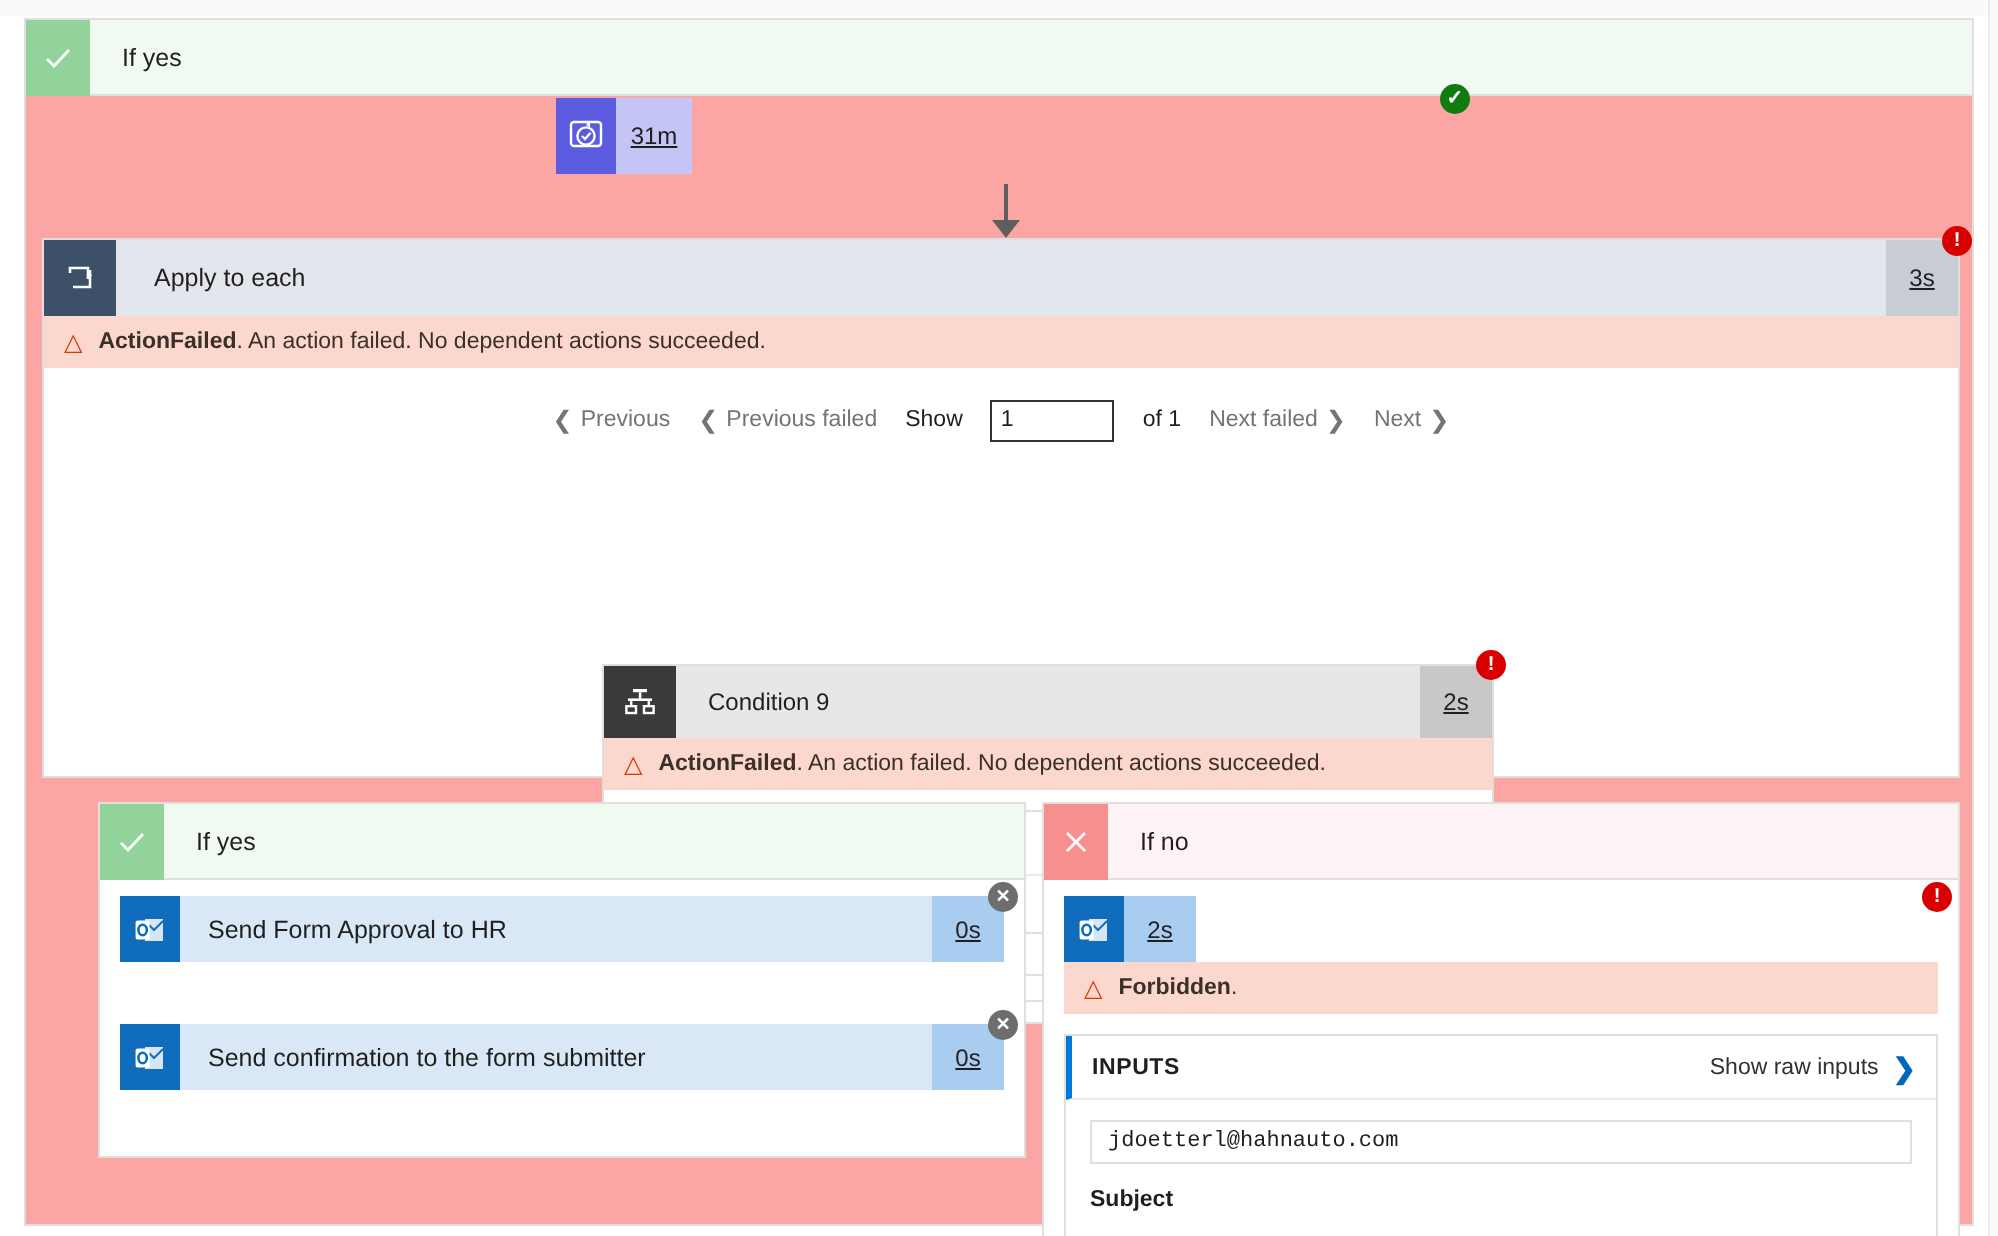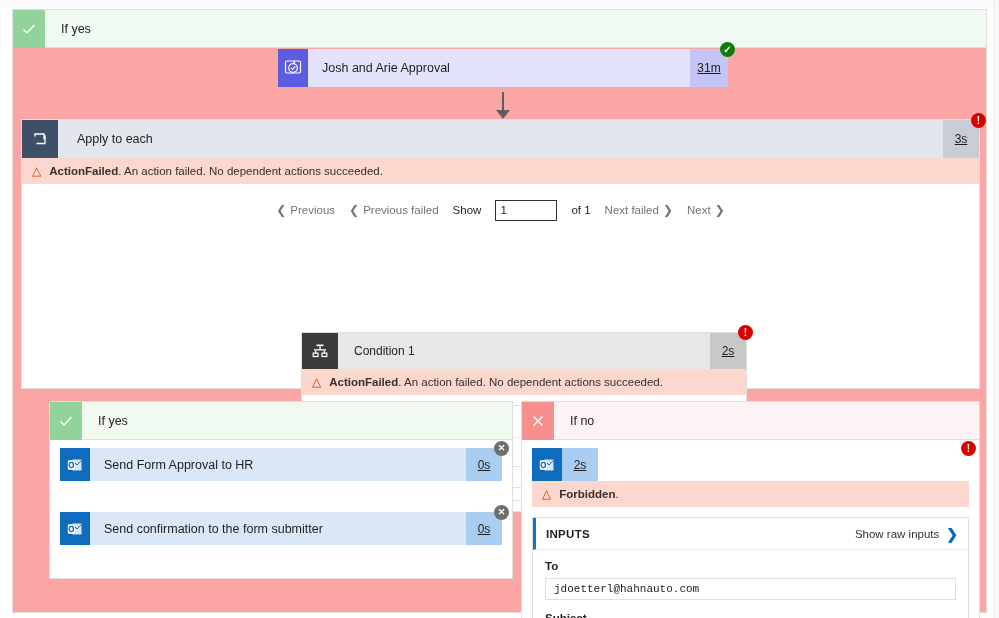--- a/index.html
+++ b/index.html
@@ -189,21 +189,20 @@
     <div class="card approval">
       <div class="badge badge-ok" style="right:-7px; top:-7px;">✓</div>
       <div class="card-ico">
         <svg width="20" height="20" viewBox="0 0 20 20">
           <rect x="2.5" y="3" width="15" height="12" rx="1.5" fill="none" stroke="#fff" stroke-width="1.2"></rect>
           <circle cx="10" cy="10" r="4.3" fill="none" stroke="#fff" stroke-width="1.2"></circle>
           <path d="M8 10 L9.5 11.5 L12.3 8.4" fill="none" stroke="#fff" stroke-width="1.2"></path>
           <path d="M10 4.2 L12 2.4 L12 6" fill="#fff"></path>
         </svg>
       </div>
-      <div class="card-title">Josh and Arie Approval</div>
       <div class="card-dur">31m</div>
     </div>
 
     <div class="connector"></div>
     <div class="connector-arrow"></div>
 
     <div class="apply-scope">
 
       <div class="apply-head card">
         <div class="badge badge-err" style="right:-7px; top:-7px;">!</div>
@@ -252,21 +251,21 @@
             <svg width="18" height="18" viewBox="0 0 18 18">
               <rect x="5.5" y="2.5" width="7" height="1.6" fill="#fff"></rect>
               <rect x="8.4" y="4.1" width="1.3" height="3.2" fill="#fff"></rect>
               <rect x="3" y="7.2" width="12" height="1.3" fill="#fff"></rect>
               <rect x="4" y="8.5" width="1.2" height="2.6" fill="#fff"></rect>
               <rect x="12.8" y="8.5" width="1.2" height="2.6" fill="#fff"></rect>
               <rect x="2.2" y="11.1" width="4.8" height="3.4" fill="none" stroke="#fff" stroke-width="1.2"></rect>
               <rect x="11" y="11.1" width="4.8" height="3.4" fill="none" stroke="#fff" stroke-width="1.2"></rect>
             </svg>
           </div>
-          <div class="card-title">Condition 1</div>
+          <div class="card-title">Condition 9</div>
           <div class="card-dur">2s</div>
         </div>
 
         <div class="err-banner">
           <span class="warn-tri">△</span>
           <span><b>ActionFailed</b><span>. An action failed. No dependent actions succeeded.</span></span>
         </div>
 
         <div class="inputs-box">
           <div class="inputs-head">
@@ -360,21 +359,20 @@
 
       <div class="inputs-box">
         <div class="inputs-head">
           <span class="inputs-title">INPUTS</span>
           <span class="raw-link">
             <span>Show raw inputs</span>
             <span class="raw-chev">❯</span>
           </span>
         </div>
         <div class="field-block">
-          <div class="field-label">To</div>
           <div class="field-val">jdoetterl@hahnauto.com</div>
         </div>
         <div class="field-block" style="padding-top:0;">
           <div class="field-label">Subject</div>
 
         </div>
       </div>
     </div>
 
   </div>

